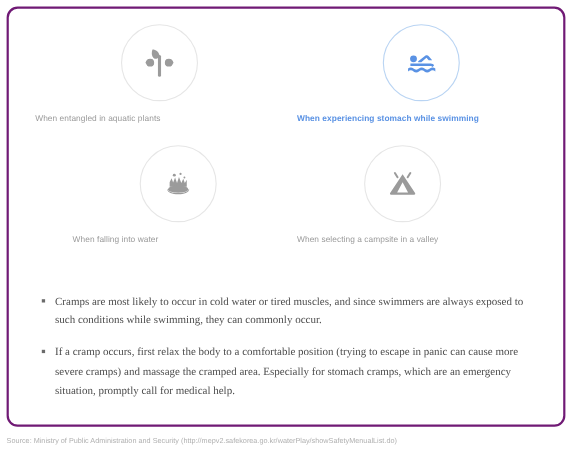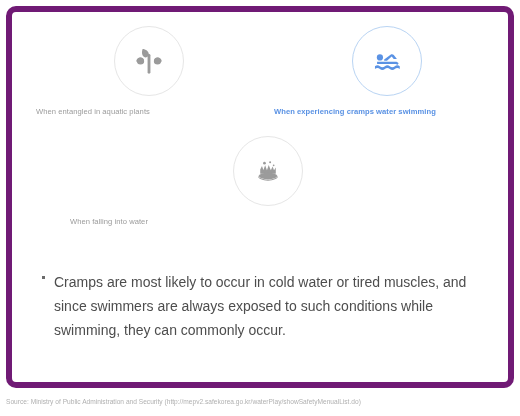--- a/index.html
+++ b/index.html
@@ -22,21 +22,21 @@
   }
 
   
   .card {
     position: absolute;
     left: 6px;
     top: 6px;
     width: 508px;
     height: 382px;
     box-sizing: border-box;
-    border: 6px solid #701a75;
+    border: 2px solid #701a75;
     border-radius: 10px;
     background: #ffffff;
   }
 
   
   .grid {
     position: absolute;
     left: 0;
     top: 14px;
     width: 508px;
@@ -101,24 +101,25 @@
   .bullets {
     position: absolute;
     left: 28px;
     top: 258px;
     width: 456px;
   }
   .bullet {
     position: relative;
     padding-left: 14px;
     margin-bottom: 12px;
-    font-size: 14px;
+    font-size: 10px;
     line-height: 1.72;
     color: #4d4d4d;
     text-align: left;
+    font-family: Liberation Serif, serif;
   }
   .bullet:last-child { margin-bottom: 0; }
   .bullet::before {
     content: "";
     position: absolute;
     left: 2px;
     top: 6px;
     width: 2.6px;
     height: 2.6px;
     background: #6b6b6b;
@@ -168,21 +169,21 @@
           <div class="circle active">
             <svg class="icon-svg" width="34" height="34" viewBox="0 0 48 48">
               <g fill="#5a92e4">
                 <circle cx="14" cy="19" r="4.4"></circle>
                 <path d="M20 22 L29 15 C30.5 14 32.5 14.2 33.6 15.6 L38 21 L33.5 21 L30.6 17.8 L24 23.5 L20 23.5 Z"></path>
                 <path d="M10 25 L36 25 C38 25 39.6 26 40.5 27.2 L38.5 29.5 C37.8 28.7 37 28.3 36 28.3 L10 28.3 Z"></path>
                 <path d="M7 31.5 C9 29.6 12 29.6 14 31.5 C16 33.4 19 33.4 21 31.5 C23 29.6 26 29.6 28 31.5 C30 33.4 33 33.4 35 31.5 C37 29.6 40 29.6 42 31.5 L42 35.2 C40 33.3 37 33.3 35 35.2 C33 37.1 30 37.1 28 35.2 C26 33.3 23 33.3 21 35.2 C19 37.1 16 37.1 14 35.2 C12 33.3 9 33.3 7 35.2 Z"></path>
               </g>
             </svg>
           </div>
-          <div class="cell-label active">When experiencing cramps water swimming</div>
+          <div class="cell-label active">When experiencing stomach while swimming</div>
         </div>
 
 
       </div>
 
       <div class="row row-two" style="margin-top:18px;justify-content:center;">
 
         <div class="cell">
           <div class="circle">
             <svg class="icon-svg" width="34" height="34" viewBox="0 0 48 48">
@@ -193,26 +194,39 @@
                 <path d="M13 22 L15.5 17 L17.5 22.5 L20 16 L22.5 23 L25 15.5 L28 23 L30.5 17.5 L32.5 23 L35 19 L35 28 L13 28 Z"></path>
                 <ellipse cx="24" cy="31" rx="13" ry="4.6"></ellipse>
                 <path d="M10 31.5 C10 35 16.3 37.6 24 37.6 C31.7 37.6 38 35 38 31.5 L38 30 C38 33.4 31.7 36 24 36 C16.3 36 10 33.4 10 30 Z"></path>
               </g>
             </svg>
           </div>
           <div class="cell-label">When falling into water</div>
         </div>
 
 
+        <div class="cell">
+          <div class="circle">
+            <svg class="icon-svg" width="34" height="34" viewBox="0 0 48 48">
+              <g fill="#9b9b9b">
+                <rect x="14.5" y="8.5" width="2.6" height="9" rx="1.3" transform="rotate(-32 15.8 13)"></rect>
+                <rect x="30.9" y="8.5" width="2.6" height="9" rx="1.3" transform="rotate(32 32.2 13)"></rect>
+                <path d="M24 12 L40 36 C40.6 37 40 38.2 38.8 38.2 L9.2 38.2 C8 38.2 7.4 37 8 36 Z M24 22 L17 35.2 L31 35.2 Z"></path>
+              </g>
+            </svg>
+          </div>
+          <div class="cell-label">When selecting a campsite in a valley</div>
+        </div>
 
       </div>
 
     </div>
 
     <div class="bullets">
       <div class="bullet">Cramps are most likely to occur in cold water or tired muscles, and since swimmers are always exposed to such conditions while swimming, they can commonly occur.</div>
+      <div class="bullet">If a cramp occurs, first relax the body to a comfortable position (trying to escape in panic can cause more severe cramps) and massage the cramped area. Especially for stomach cramps, which are an emergency situation, promptly call for medical help.</div>
     </div>
 
   </div>
 
   <div class="source">Source: Ministry of Public Administration and Security (http://mepv2.safekorea.go.kr/waterPlay/showSafetyMenualList.do)</div>
 
 </div>
 
 </body></html>

